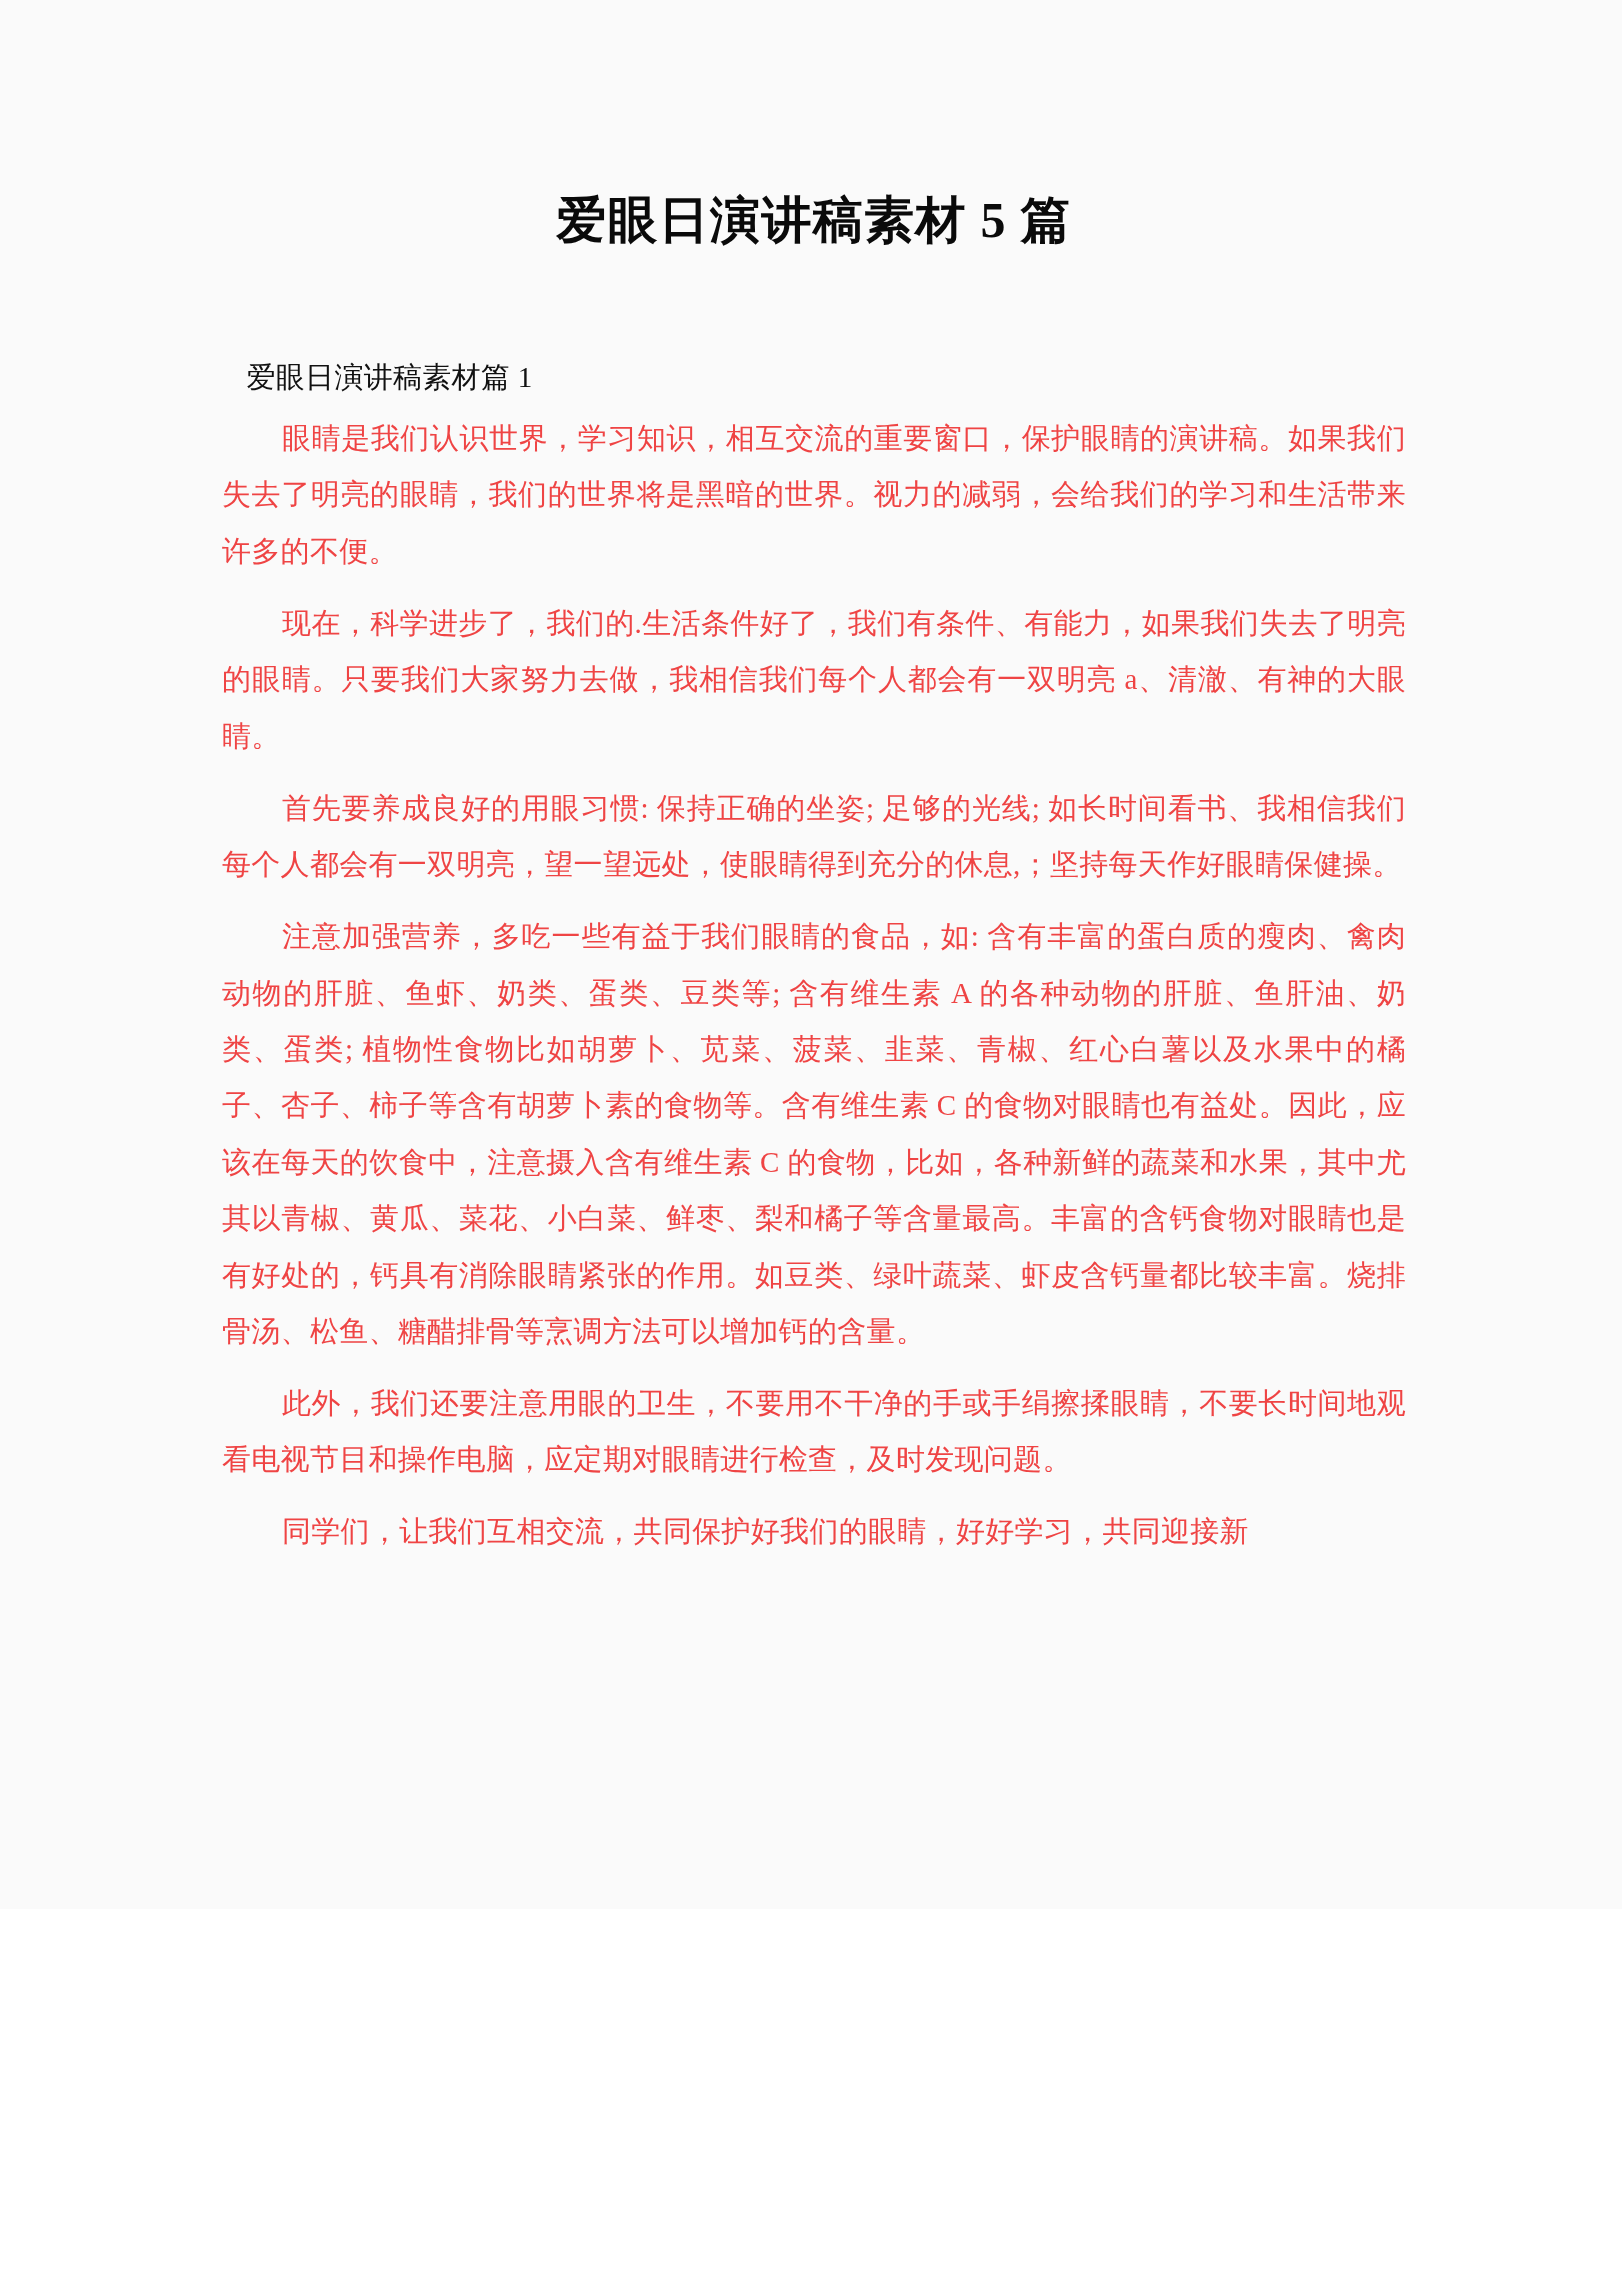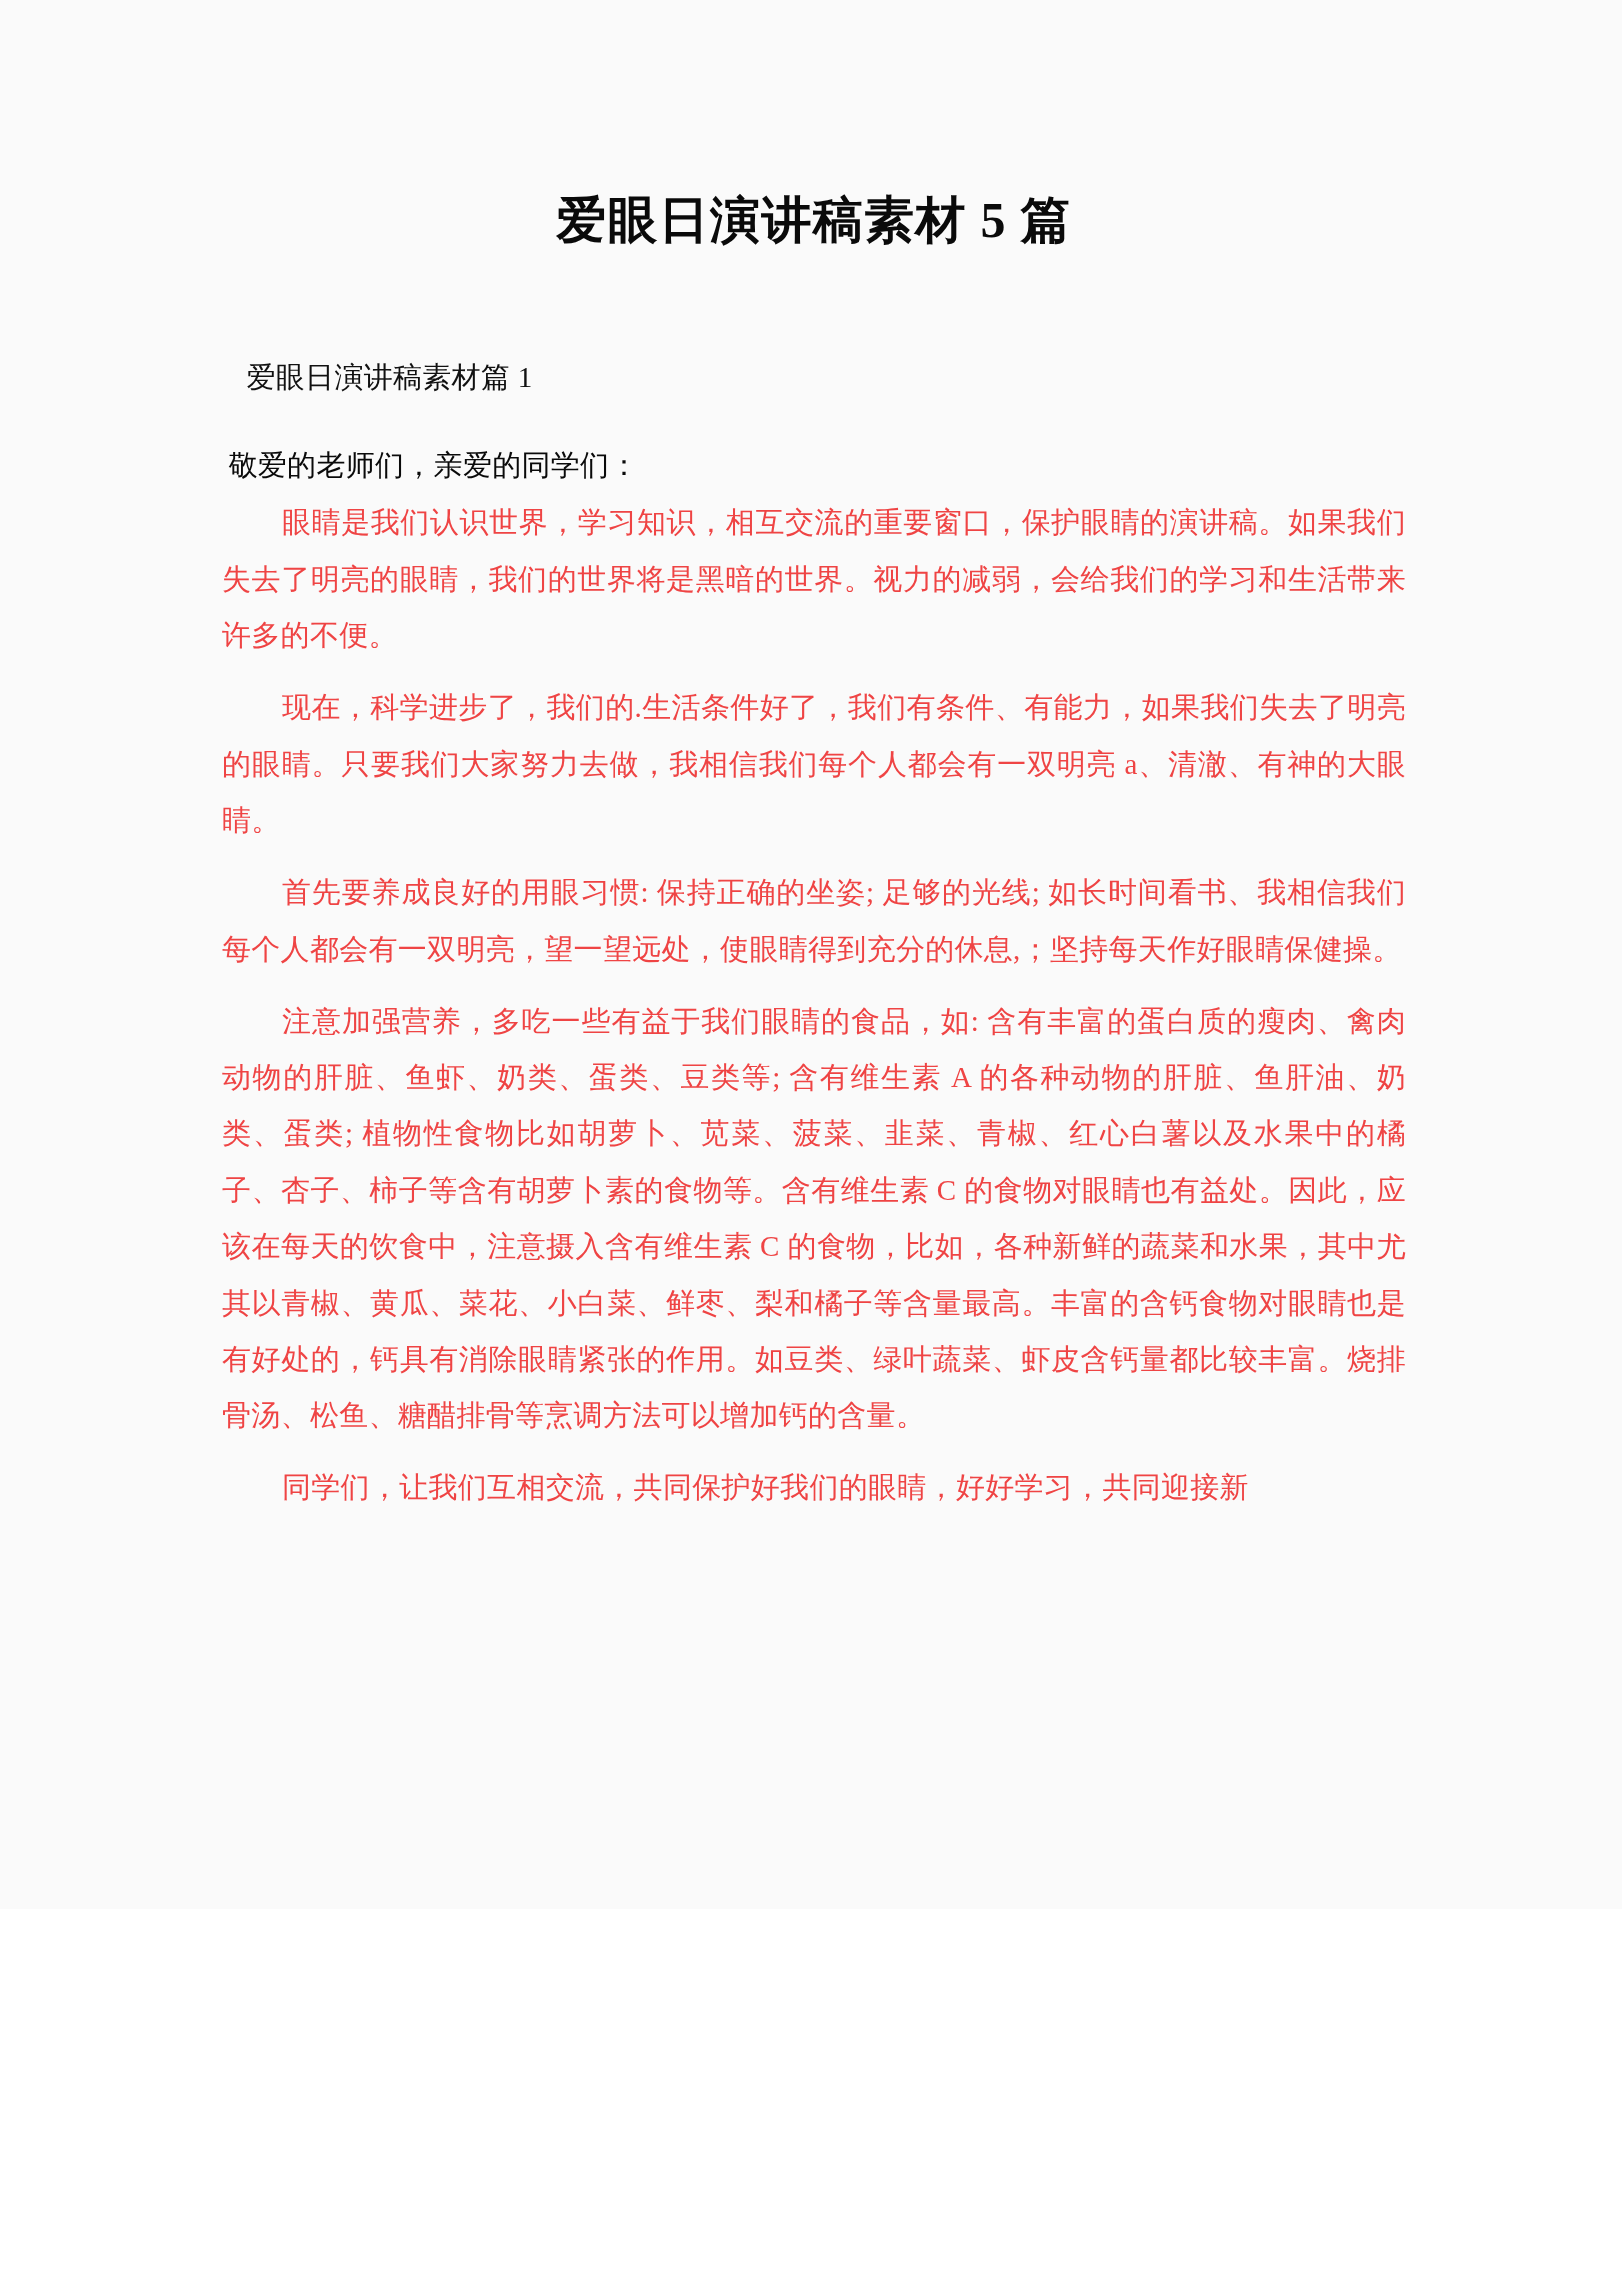--- a/index.html
+++ b/index.html
@@ -76,29 +76,29 @@
 </head>
 <body>
 
 <div class="page">
   <div class="content">
 
     <h1 class="doc-title">爱眼日演讲稿素材 5 篇</h1>
 
     <div class="section-heading">爱眼日演讲稿素材篇 1</div>
 
-    <div class="salutation">敬爱的老师们，亲爱的同学们：</div>
 
     <p class="body-para para-gap-sm">眼睛是我们认识世界，学习知识，相互交流的重要窗口，保护眼睛的演讲稿。如果我们失去了明亮的眼睛，我们的世界将是黑暗的世界。视力的减弱，会给我们的学习和生活带来许多的不便。</p>
 
 
     <p class="body-para para-gap">现在，科学进步了，我们的.生活条件好了，我们有条件、有能力，如果我们失去了明亮的眼睛。只要我们大家努力去做，我相信我们每个人都会有一双明亮 a、清澈、有神的大眼睛。</p>
 
     <p class="body-para para-gap">首先要养成良好的用眼习惯: 保持正确的坐姿; 足够的光线; 如长时间看书、我相信我们每个人都会有一双明亮，望一望远处，使眼睛得到充分的休息,；坚持每天作好眼睛保健操。</p>
 
     <p class="body-para para-gap">注意加强营养，多吃一些有益于我们眼睛的食品，如: 含有丰富的蛋白质的瘦肉、禽肉动物的肝脏、鱼虾、奶类、蛋类、豆类等; 含有维生素 A 的各种动物的肝脏、鱼肝油、奶类、蛋类; 植物性食物比如胡萝卜、苋菜、菠菜、韭菜、青椒、红心白薯以及水果中的橘子、杏子、柿子等含有胡萝卜素的食物等。含有维生素 C 的食物对眼睛也有益处。因此，应该在每天的饮食中，注意摄入含有维生素 C 的食物，比如，各种新鲜的蔬菜和水果，其中尤其以青椒、黄瓜、菜花、小白菜、鲜枣、梨和橘子等含量最高。丰富的含钙食物对眼睛也是有好处的，钙具有消除眼睛紧张的作用。如豆类、绿叶蔬菜、虾皮含钙量都比较丰富。烧排骨汤、松鱼、糖醋排骨等烹调方法可以增加钙的含量。</p>
 
+    <p class="body-para para-gap">此外，我们还要注意用眼的卫生，不要用不干净的手或手绢擦揉眼睛，不要长时间地观看电视节目和操作电脑，应定期对眼睛进行检查，及时发现问题。</p>
 
     <p class="body-para para-gap last-para-clip">同学们，让我们互相交流，共同保护好我们的眼睛，好好学习，共同迎接新</p>
 
   </div>
 </div>
 
 
 </body></html>

